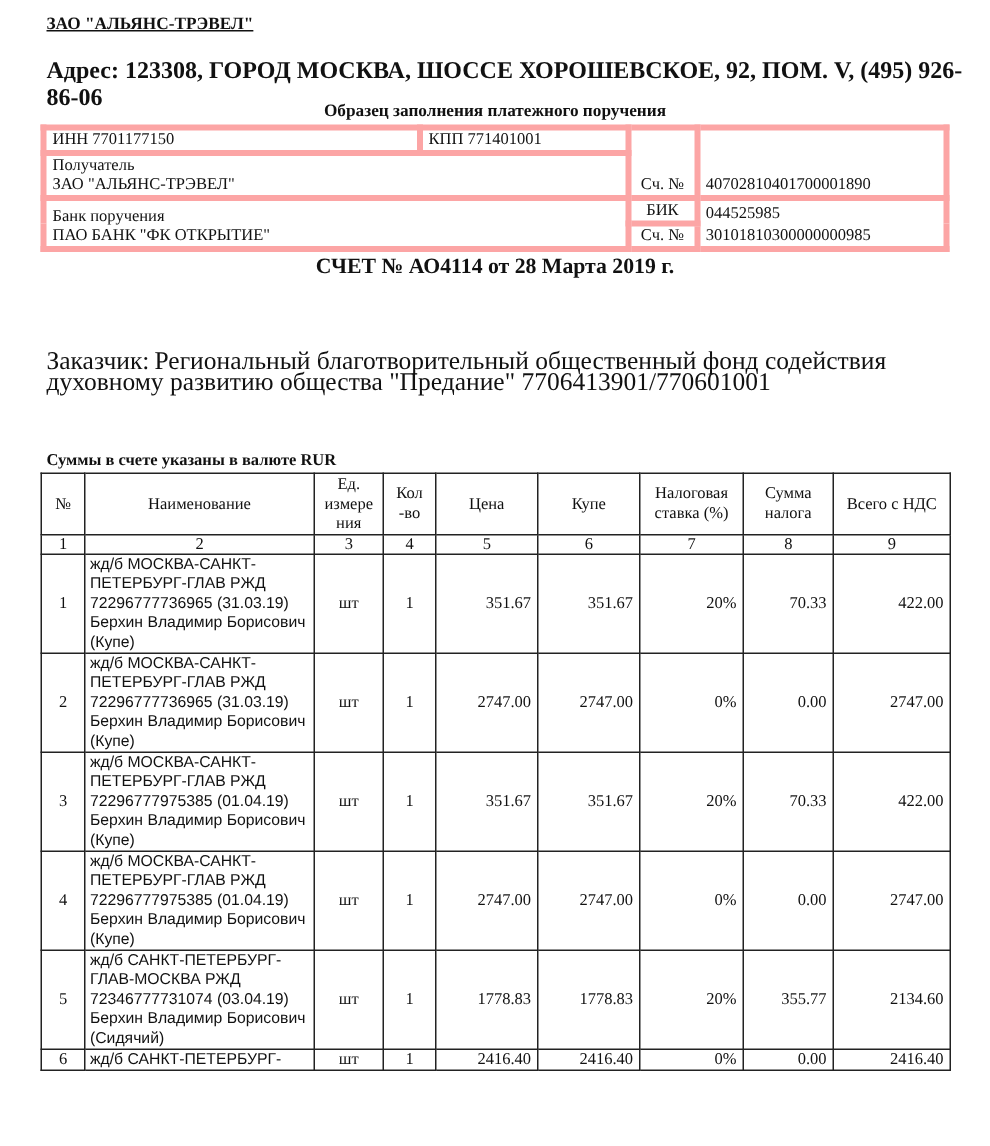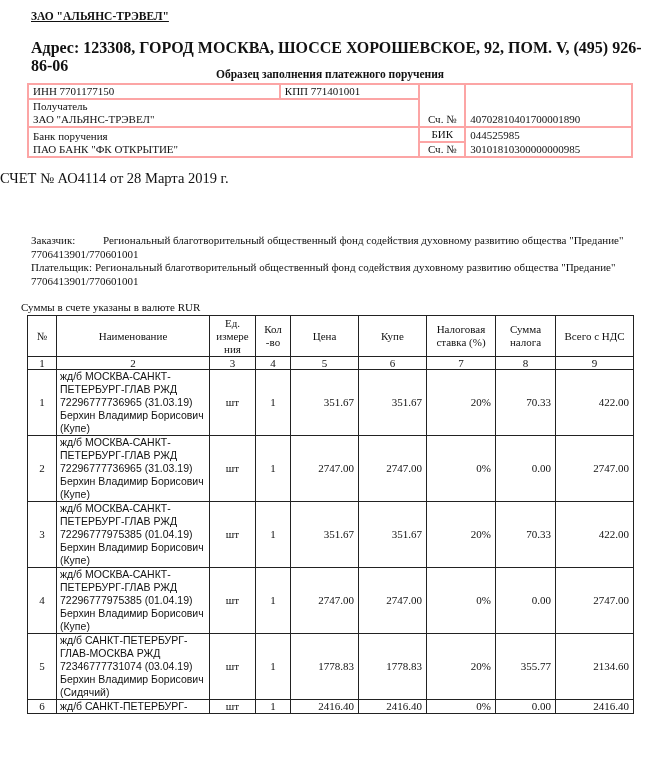--- a/index.html
+++ b/index.html
@@ -6,30 +6,30 @@
   body { width:660px; height:764px; overflow:hidden; position:relative;
          font-family:"Liberation Serif", serif; color:#111; }
   .abs { position:absolute; }
   .company { left:31px; top:10px; font-size:11.5px; font-weight:bold; text-decoration:underline; }
   .company span.pad { display:inline-block; width:14px; }
   .address { left:31px; top:39px; font-size:16px; font-weight:bold; }
   .sample-title { left:0; width:660px; top:68px; text-align:center; font-size:11.5px; font-weight:bold; }
 
   table { border-collapse:collapse; }
   .pay { position:absolute; left:27px; top:83px; width:606px; font-size:11px; }
-  .pay td { border:2px solid #fca5a5; padding:0 4px; line-height:13px; vertical-align:bottom; }
+  .pay td { border:4px solid #fca5a5; padding:0 4px; line-height:13px; vertical-align:bottom; }
   .pay td.c { text-align:center; }
   .pay td.nb-b { border-bottom:none; }
   .pay td.nb-t { border-top:none; }
 
-  .invoice-title { left:0; width:660px; top:170px; text-align:left; font-size:14.5px; font-weight:normal; }
+  .invoice-title { left:0; width:660px; top:170px; text-align:center; font-size:14.5px; font-weight:bold; }
 
-  .parties { left:31px; top:234px; width:600px; font-size:11px; line-height:13.5px; }
+  .parties { left:31px; top:234px; width:600px; font-size:17px; line-height:13.5px; }
   .parties .lbl { display:inline-block; }
-  .currency { left:21px; top:301px; font-size:11px; }
+  .currency { left:31px; top:301px; font-size:11px;font-weight:bold; }
 
   .items { position:absolute; left:27px; top:315px; width:606px; font-size:11px; table-layout:fixed; }
   .items td, .items th { border:1px solid #222; padding:0 3px; line-height:13px; }
   .items th { font-weight:normal; text-align:center; vertical-align:middle; height:40px; }
   .items tr.nums td { text-align:center; height:12px; line-height:12px; }
   .items tr.contract td { text-align:left; height:12px; line-height:12px; }
   .items td.n { text-align:center; vertical-align:middle; }
   .items td.name { font-family:"Liberation Sans", sans-serif; font-size:10.5px; line-height:13px; padding:0 3px; vertical-align:top; }
   .items td.u, .items td.q { text-align:center; vertical-align:middle; }
   .items td.r { text-align:right; vertical-align:middle; padding-right:4px; }
@@ -77,21 +77,20 @@
     <td class="c">Сч. №</td>
     <td class="nb-t">30101810300000000985</td>
   </tr>
 </tbody>
   </table>
 
 <div class="abs invoice-title">СЧЕТ № АО4114  от 28 Марта 2019 г.</div>
 
 <div class="abs parties">
   <div><span class="lbl" style="width:72px">Заказчик:</span><span>Региональный благотворительный общественный фонд содействия духовному развитию общества "Предание" 7706413901/770601001</span></div>
-  <div><span class="lbl" style="margin-right:3px">Плательщик:</span><span>Региональный благотворительный общественный фонд содействия духовному развитию общества "Предание" 7706413901/770601001</span></div>
 </div>
 
 <div class="abs currency">Суммы в счете указаны в валюте RUR</div>
 
 <table class="items">
   <colgroup>
     <col style="width:29px">
       <col style="width:153px">
       <col style="width:46px">
       <col style="width:35px">

